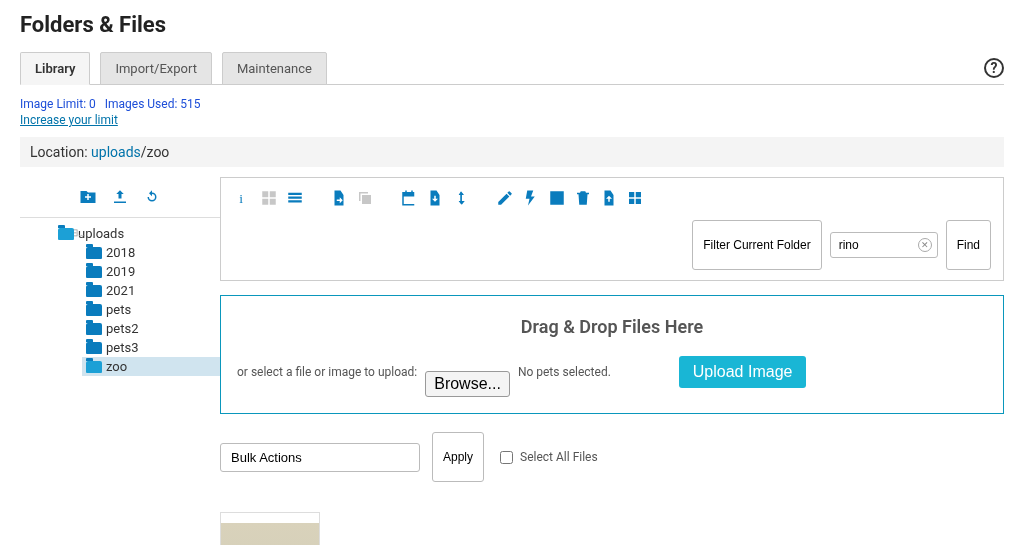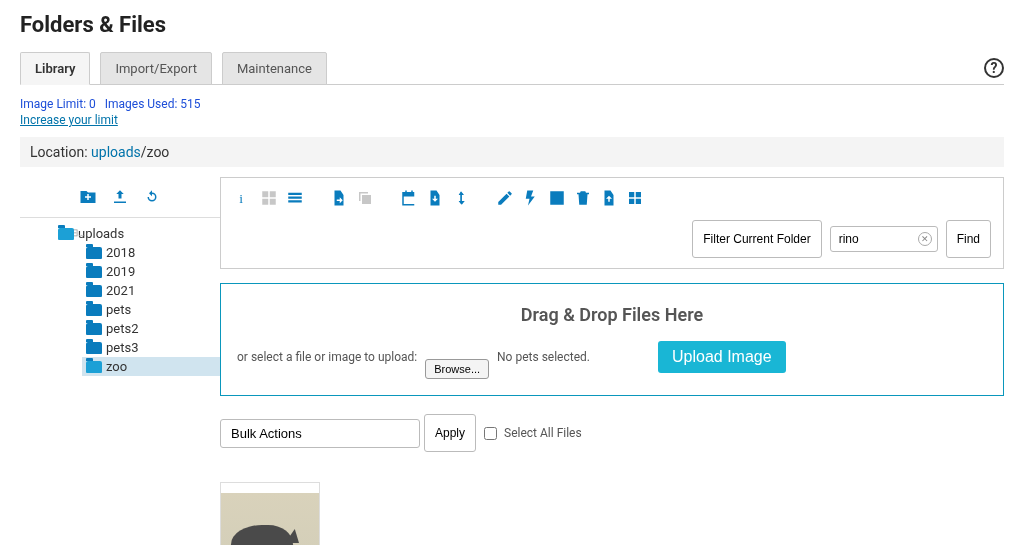--- a/index.html
+++ b/index.html
@@ -168,21 +168,21 @@
     margin-top: 12px;
     display: flex;
     justify-content: flex-end;
     align-items: center;
     gap: 8px;
   }
   .btn {
     border: 1px solid #bbb;
     border-radius: 3px;
     background: #fff;
-    padding: 11px 10px;
+    padding: 17px 10px;
     font-size: 12px;
     cursor: pointer;
   }
   .search-wrap {
     position: relative;
     display: inline-flex;
     align-items: center;
   }
   .search-wrap input {
     border: 1px solid #bbb;
@@ -224,38 +224,38 @@
     gap: 8px;
     font-size: 12px;
     color: #555;
     flex-wrap: wrap;
   }
   .browse-btn {
     border: 1px solid #999;
     border-radius: 3px;
     background: #f4f4f4;
     padding: 3px 8px;
-    font-size: 11px;
+    font-size: 16px;
     cursor: pointer;
     margin-top: 24px;
   }
   .upload-btn {
     background: #19b6d5;
     color: #fff;
     border: none;
     border-radius: 3px;
     padding: 7px 14px;
     font-size: 16px;
     cursor: pointer;
     margin-left: 60px;
   }
   .bulk-row {
     display: flex;
     align-items: center;
-    gap: 4px;
+    gap: 12px;
     margin-top: 18px;
     font-size: 12px;
   }
   .bulk-select {
     border: 1px solid #bbb;
     border-radius: 3px;
     padding: 6px 10px;
     font-size: 13px;
     width: 200px;
     background: #fff;

